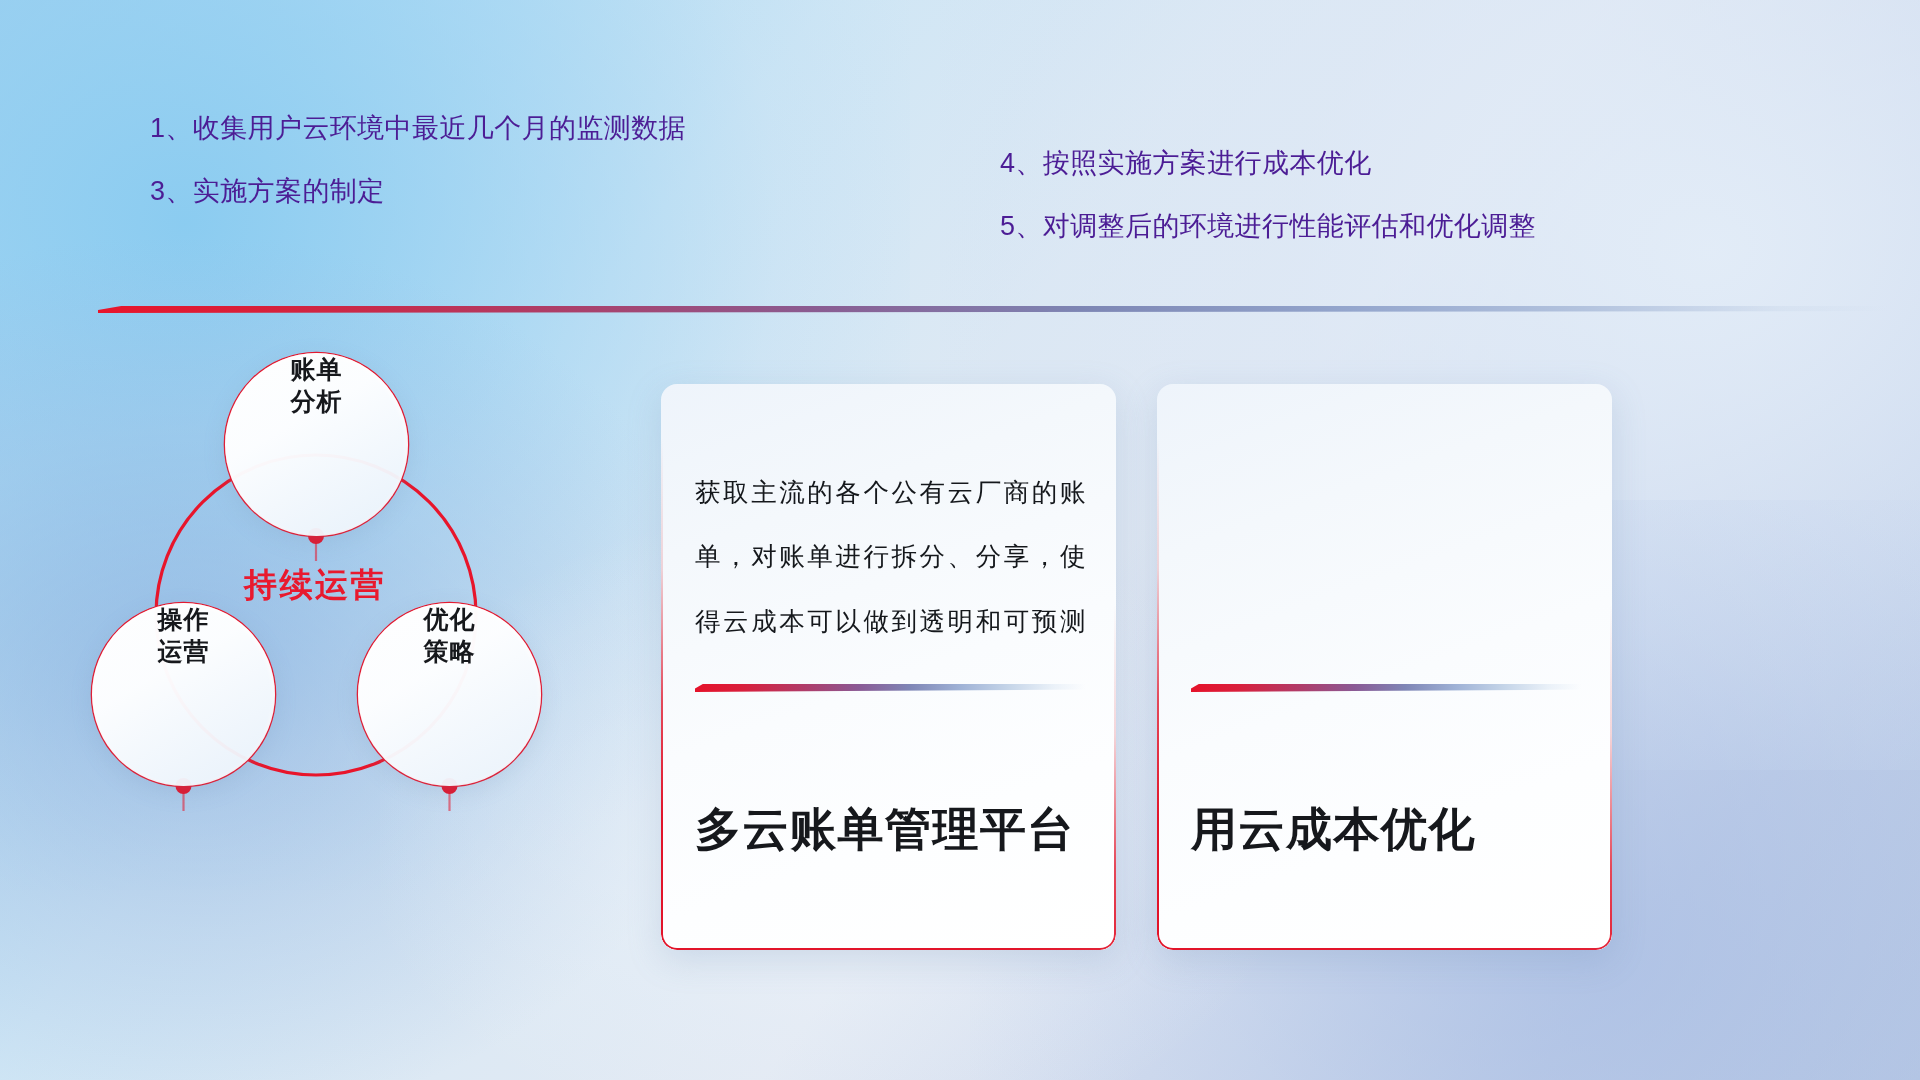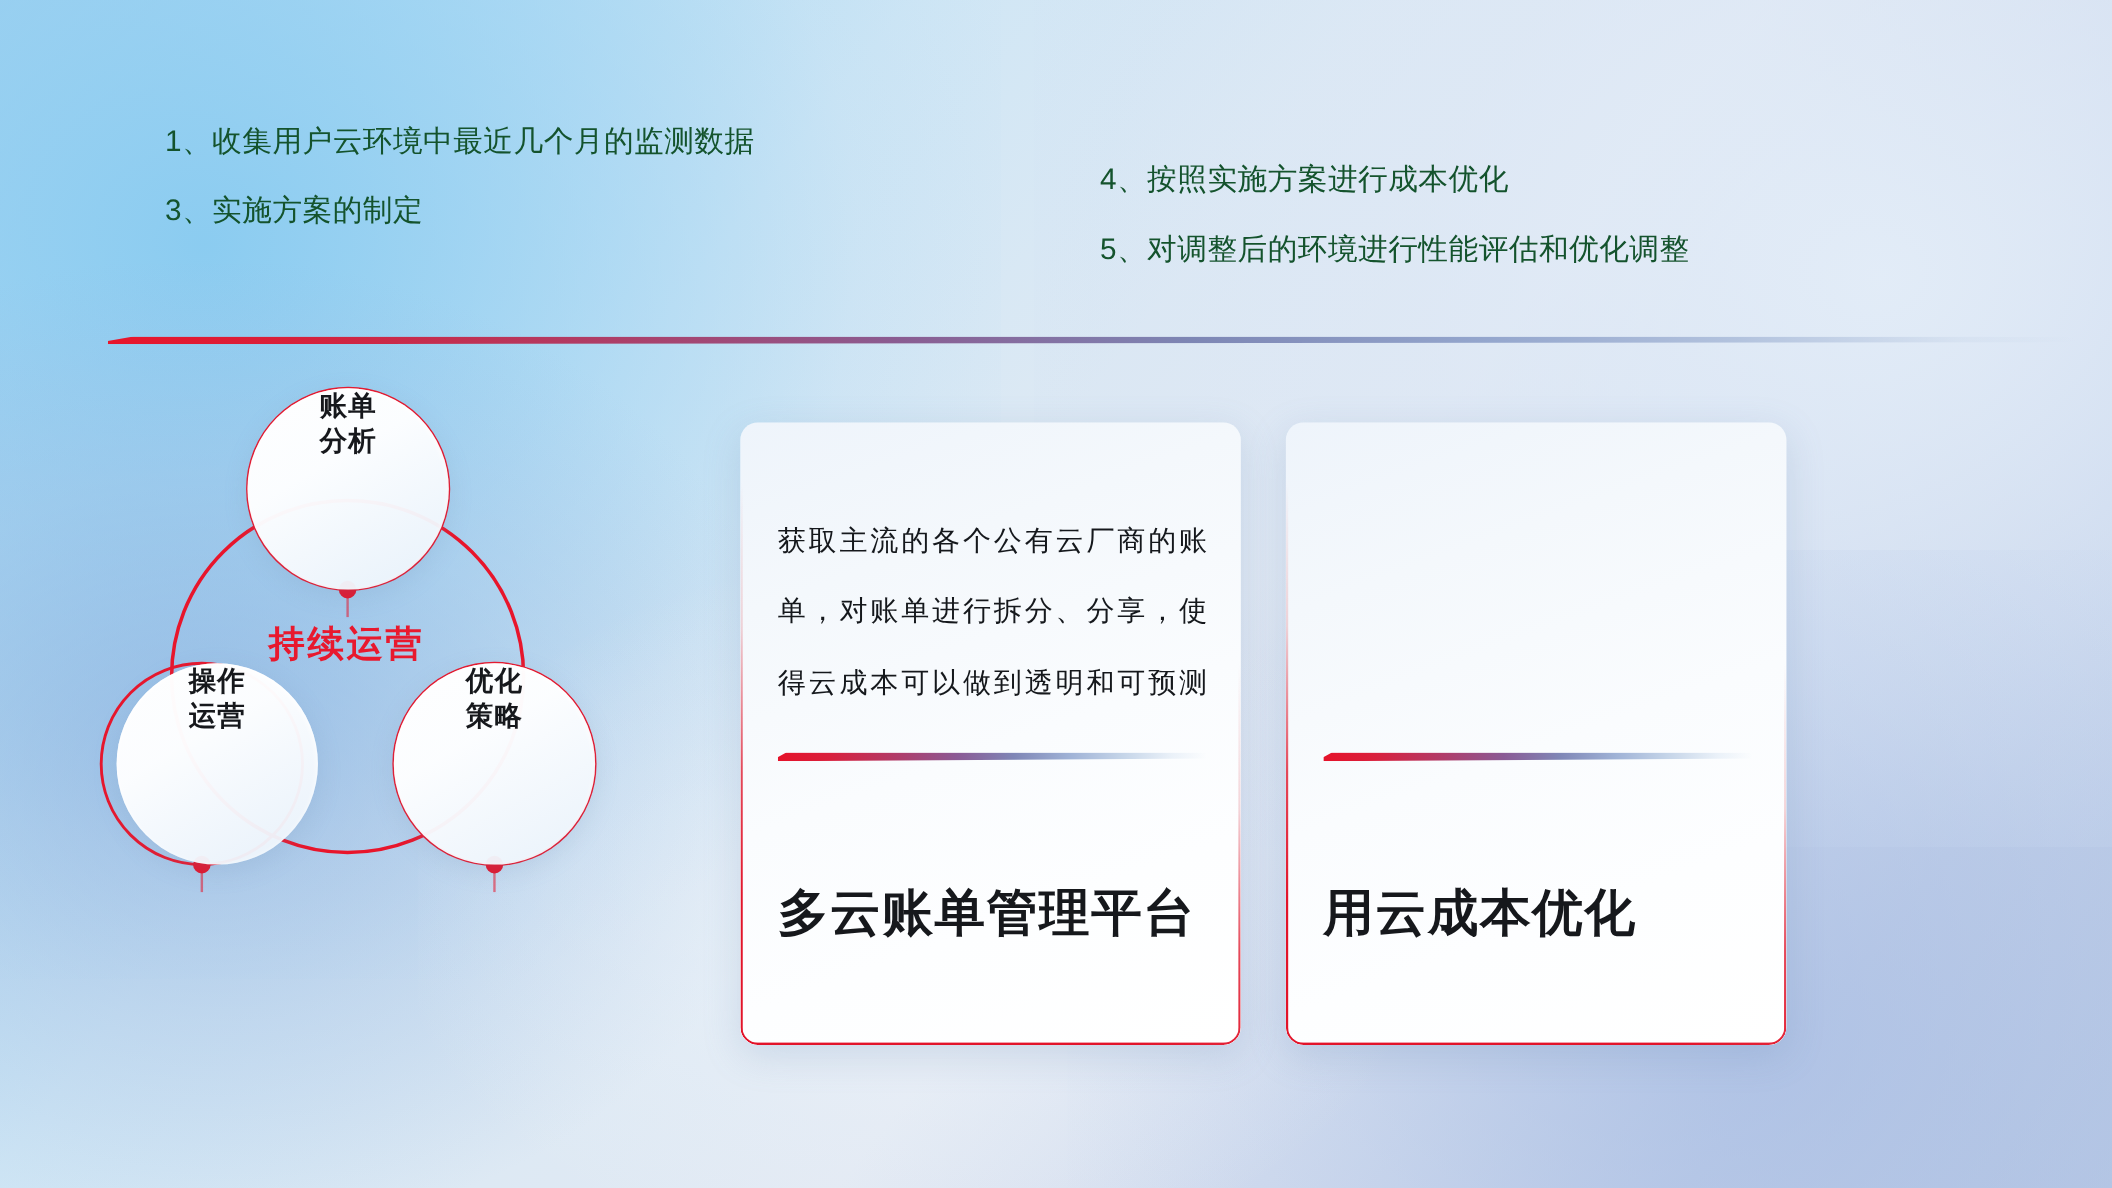--- a/index.html
+++ b/index.html
@@ -76,21 +76,21 @@
     width: 900px; height: 620px;
     background: radial-gradient(ellipse at 50% 50%,
         rgba(244,249,253,0.55) 0%,
         rgba(240,246,252,0.22) 45%,
         rgba(235,243,251,0) 75%);
   }
 
   
   .list-col {
     position: absolute;
-    color: #14532d;
+    color: #4c1d95;
     font-size: 27px;
     letter-spacing: 0.4px;
     white-space: nowrap;
   }
   .list-col.left  { left: 150px; top: 115px; }
   .list-col.right { left: 1000px; top: 150px; }
   .list-item {
     display: block;
     line-height: 1.0;
     margin-bottom: 36px;
@@ -139,21 +139,21 @@
     align-items: center;
     color: #16181c;
     font-weight: 700;
     font-size: 25px;
     line-height: 1.28;
     letter-spacing: 1px;
   }
   .venn-bubble span { display: block; }
 
   .bub-top   { left: 135px; top: 8px;   width: 183px; height: 183px; }
-  .bub-left  { left: 16px;   top: 258px; width: 183px; height: 183px; }
+  .bub-left  { left: 2px;   top: 258px; width: 183px; height: 183px; }
   .bub-right { left: 268px; top: 258px; width: 183px; height: 183px; }
 
   .venn-center {
     position: absolute;
     left: 125px; top: 175px;
     width: 200px; height: 130px;
     display: flex;
     align-items: center;
     justify-content: center;
     color: #e8192e;
@@ -171,21 +171,20 @@
     height: 566px;
     border-radius: 16px;
     background: linear-gradient(160deg,
         #eef4fb 0%,
         #f4f8fc 24%,
         #fafcfe 52%,
         #fdfeff 74%,
         #ffffff 100%);
     box-shadow: 0 10px 34px rgba(110,140,180,0.22);
     overflow: hidden;
-    margin-left: 12px;
   }
   .card.card-1 { left: 661px; }
   .card.card-2 { left: 1157px; }
 
   .card-edge {
     position: absolute; inset: 0;
     border-radius: 16px;
     pointer-events: none;
     padding: 2px;
     background: linear-gradient(200deg,

